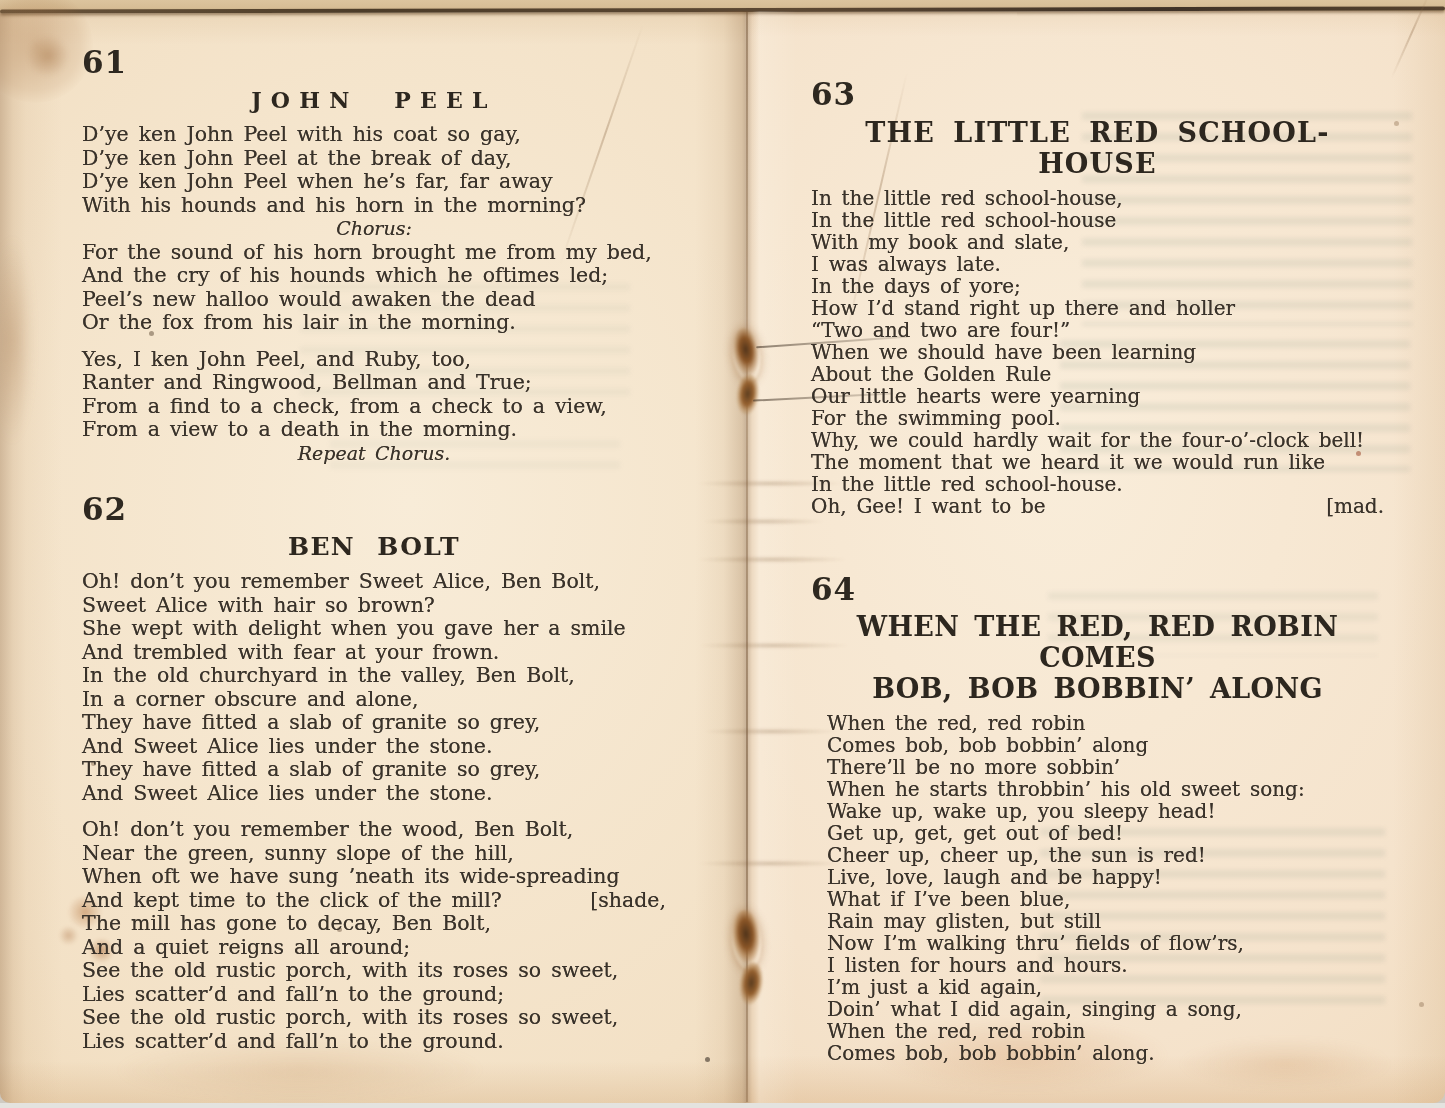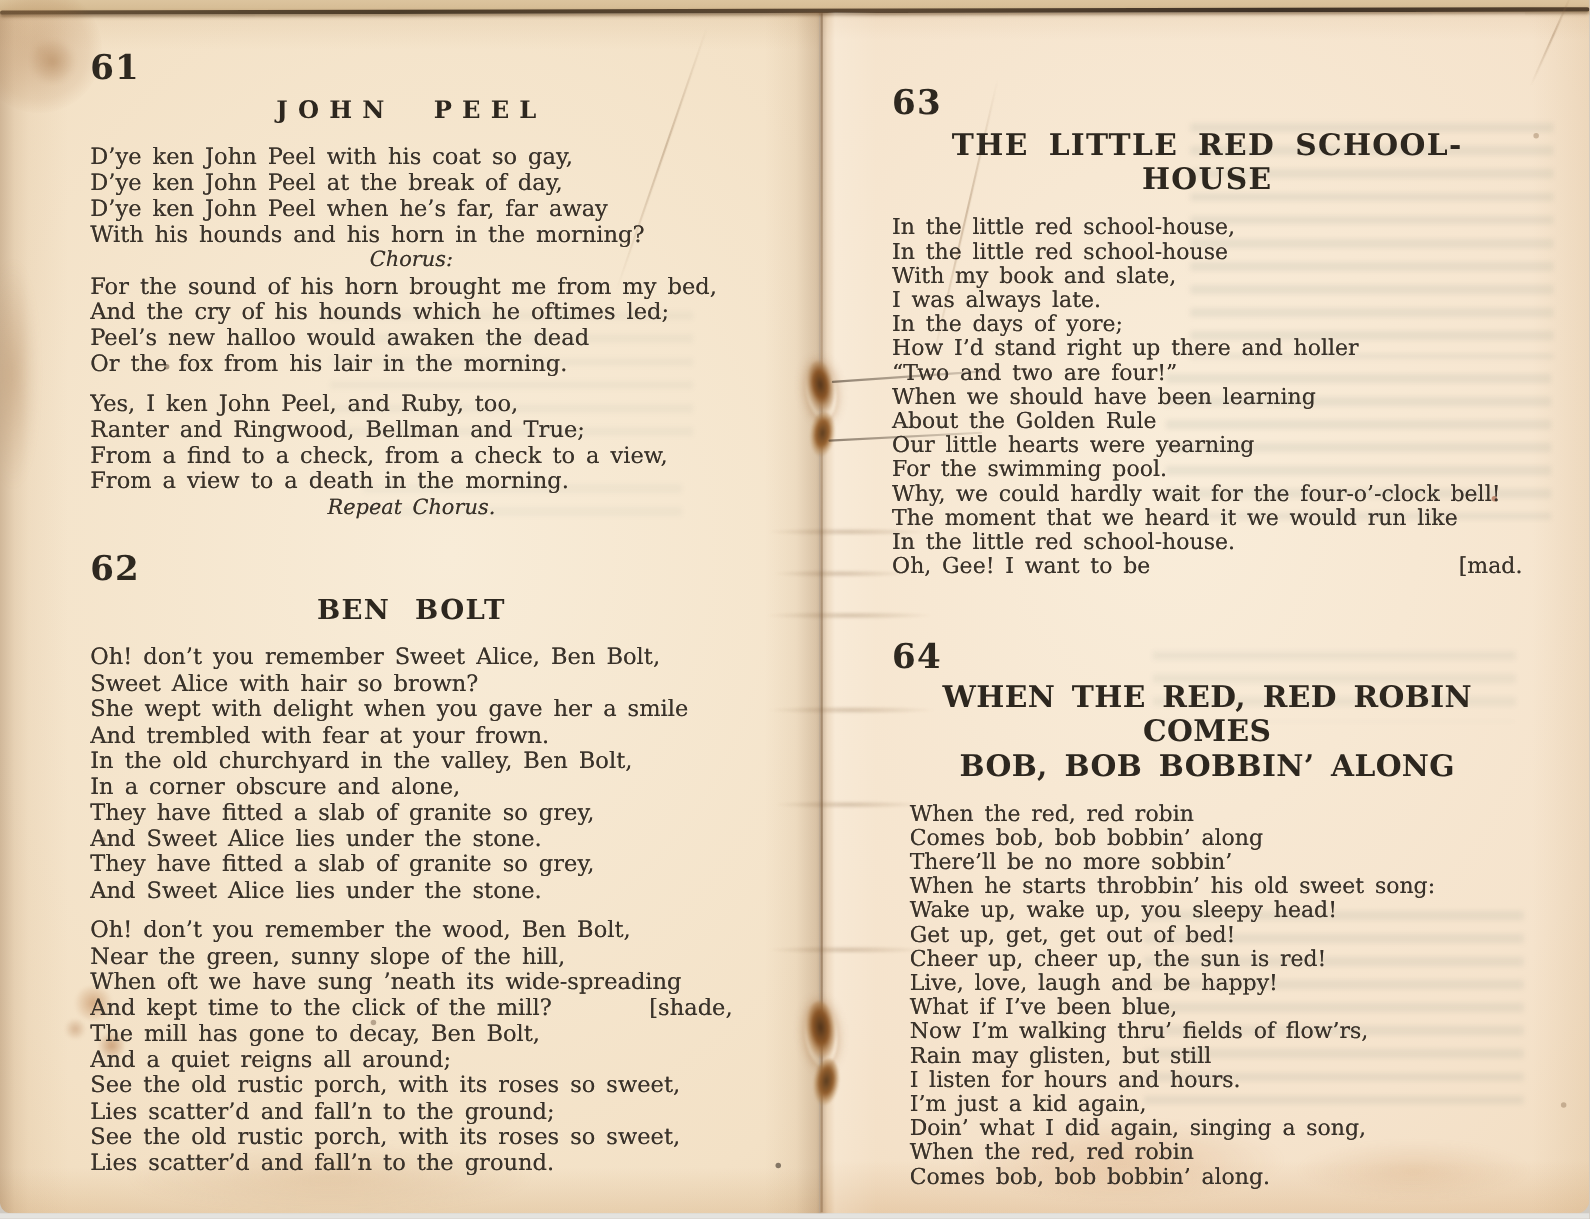--- a/index.html
+++ b/index.html
@@ -114,21 +114,21 @@
   .title{font-weight:bold;text-align:center;color:#2d271f;margin-top:5px;}
   .col-left .title{font-size:25px;line-height:30px;}
   .col-right .title{font-size:27px;line-height:31px;}
   .title.spaced{letter-spacing:.42em;word-spacing:.85em;font-size:22px;}
   .title.tbb{letter-spacing:.05em;word-spacing:.5em;}
   .title.t63{letter-spacing:.045em;word-spacing:.28em;}
   .title.t64{letter-spacing:.012em;word-spacing:.2em;margin-top:4px;}
   .title.t64b{margin-top:0;}
   .stanzas{margin-top:8px;}
   .stanza{margin-top:13px;}
-  .stanza:first-child{margin-top:16px;}
+  .stanza:first-child{margin-top:0;}
   .line{white-space:nowrap;word-spacing:.17em;text-shadow:0 0 .5px rgba(57,50,42,.75);}
   .col-left .line{font-size:20.5px;line-height:23.5px;}
   .col-right .line{font-size:20px;line-height:22px;}
   .line.chorus-label{text-align:center;font-style:italic;font-size:19px;}
   .line.split{display:flex;justify-content:space-between;}
   .indented .stanza{padding-left:16px;}
 </style>
 </head>
 <body>
 
@@ -271,22 +271,22 @@
           <div class="stanza">
             <div class="line">When the red, red robin</div>
             <div class="line">Comes bob, bob bobbin’ along</div>
             <div class="line">There’ll be no more sobbin’</div>
             <div class="line">When he starts throbbin’ his old sweet song:</div>
             <div class="line">Wake up, wake up, you sleepy head!</div>
             <div class="line">Get up, get, get out of bed!</div>
             <div class="line">Cheer up, cheer up, the sun is red!</div>
             <div class="line">Live, love, laugh and be happy!</div>
             <div class="line">What if I’ve been blue,</div>
+            <div class="line">Rain may glisten, but still</div>
             <div class="line">Now I’m walking thru’ fields of flow’rs,</div>
-            <div class="line">Rain may glisten, but still</div>
             <div class="line">I listen for hours and hours.</div>
             <div class="line">I’m just a kid again,</div>
             <div class="line">Doin’ what I did again, singing a song,</div>
             <div class="line">When the red, red robin</div>
             <div class="line">Comes bob, bob bobbin’ along.</div>
           </div>
         </div>
     </section>
   </div>
 </div>

